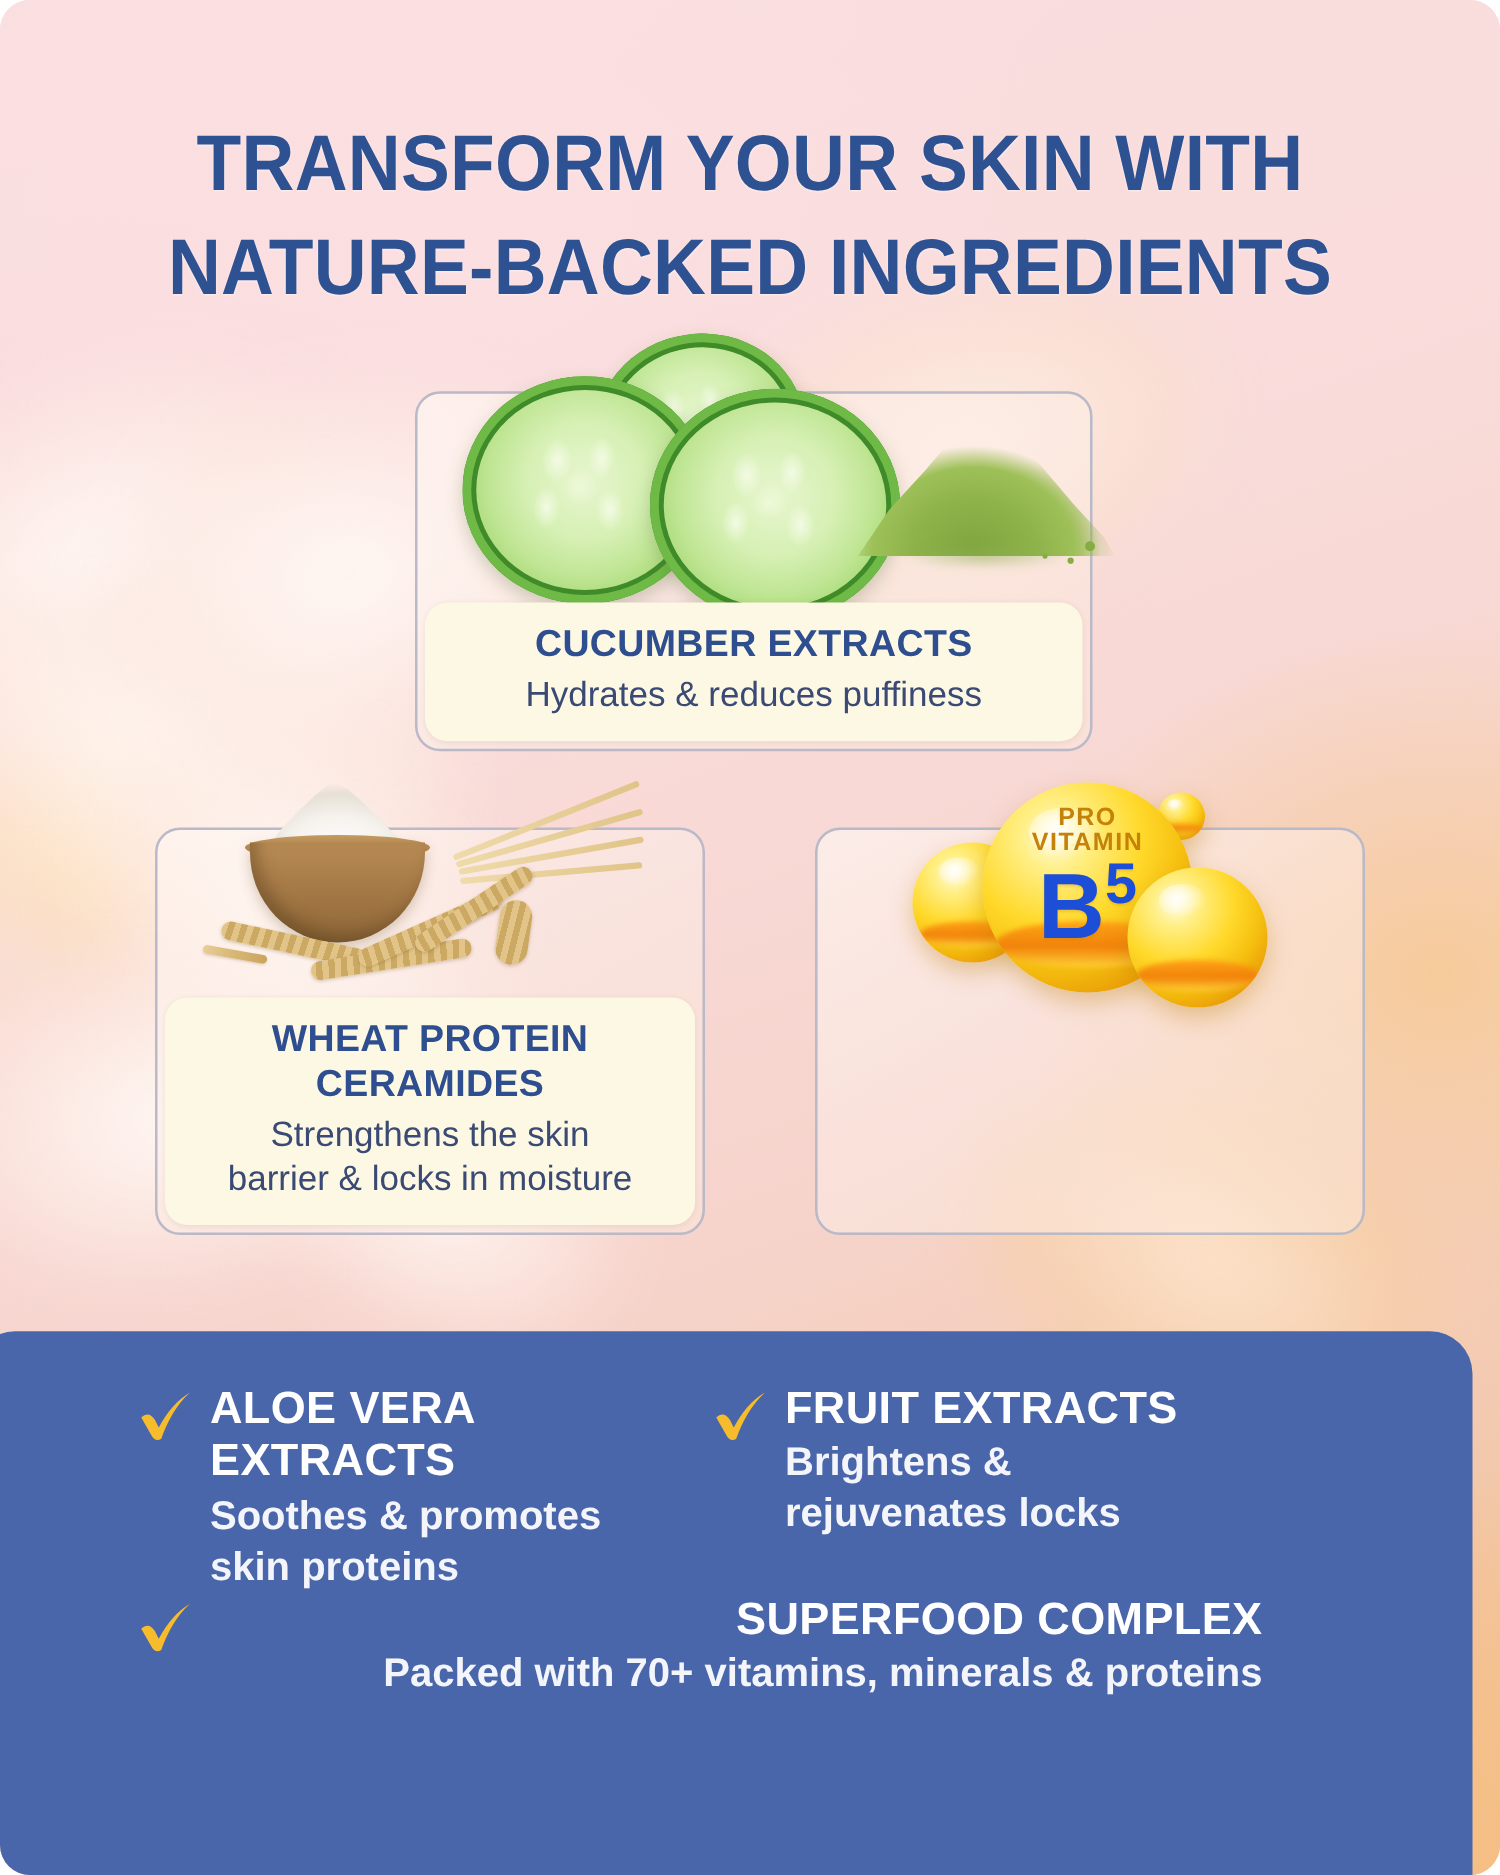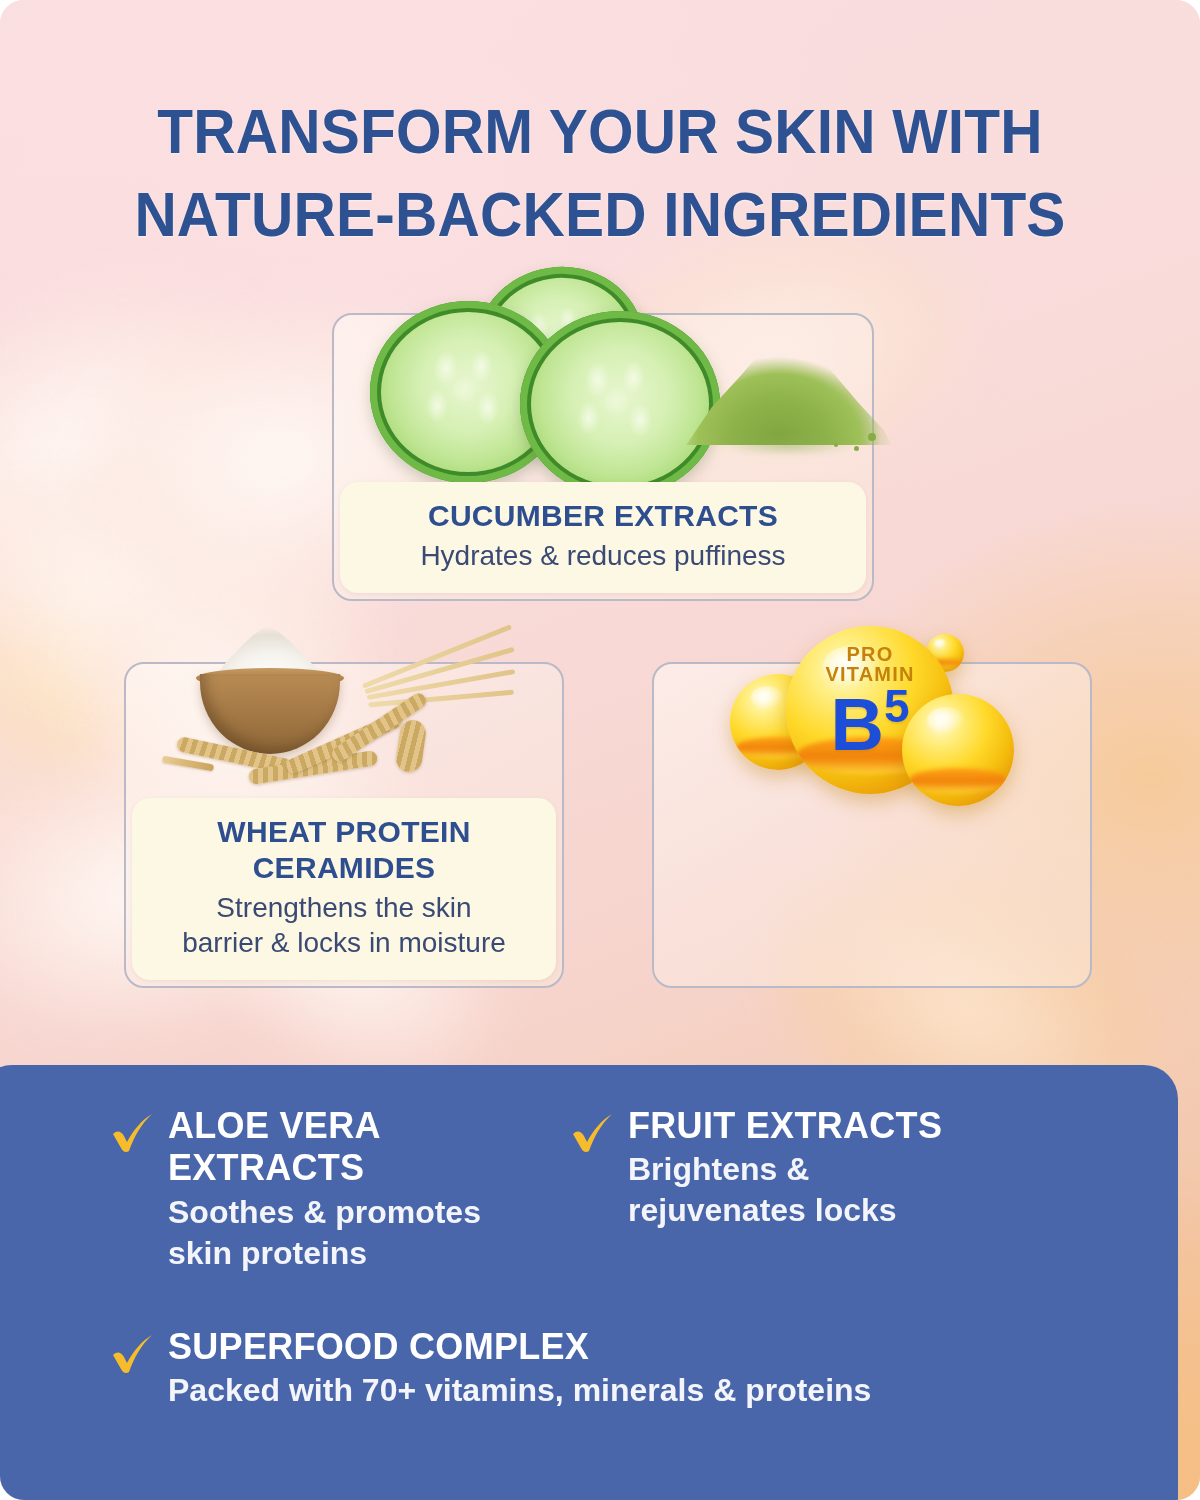--- a/index.html
+++ b/index.html
@@ -217,21 +217,21 @@
     flex:0 0 auto;width:46px;height:46px;margin-right:12px;margin-top:6px;
   }
   .btext{flex:1;}
   .b-title{
     color:#ffffff;font-weight:bold;font-size:36px;line-height:1.18;letter-spacing:.3px;
     margin-bottom:2px;
   }
   .b-desc{
     color:#f3f5fb;font-size:32px;line-height:1.28;font-weight:bold;
   }
-  #bi-super{margin-top:52px;width:900px;}
+  #bi-super{width:900px;text-align:right;}
   #bi-super .b-desc{white-space:nowrap;}
 </style>
 </head>
 <body>
 
 <div class="poster">
 
   <div class="bg-base"></div>
   <div class="glow-core"></div>
   <div class="petal p1"></div>

